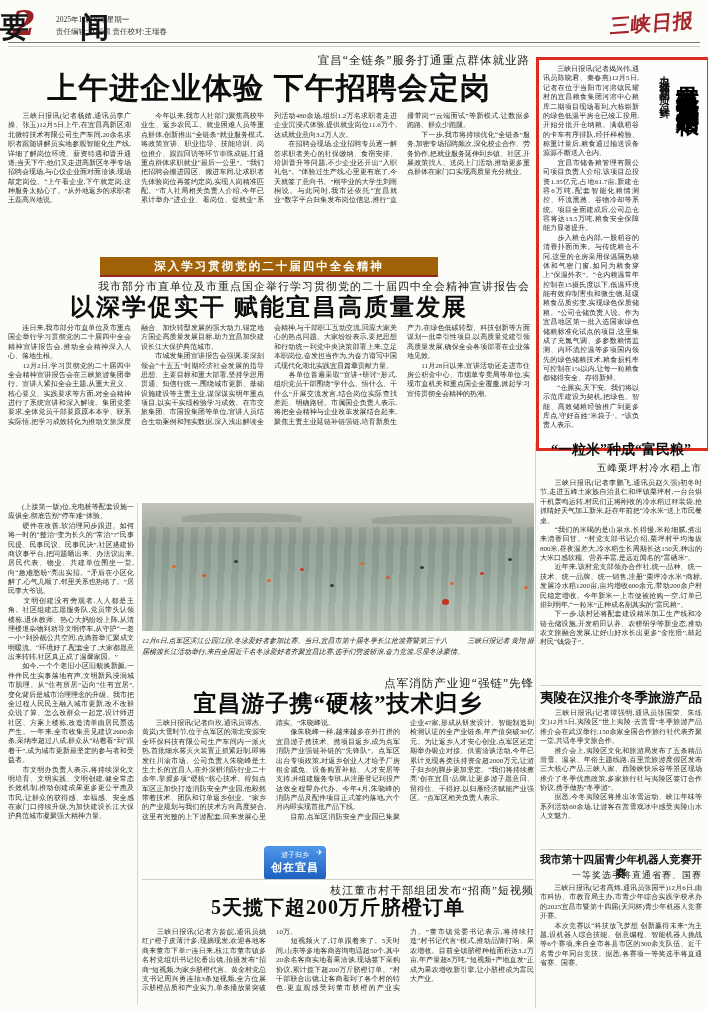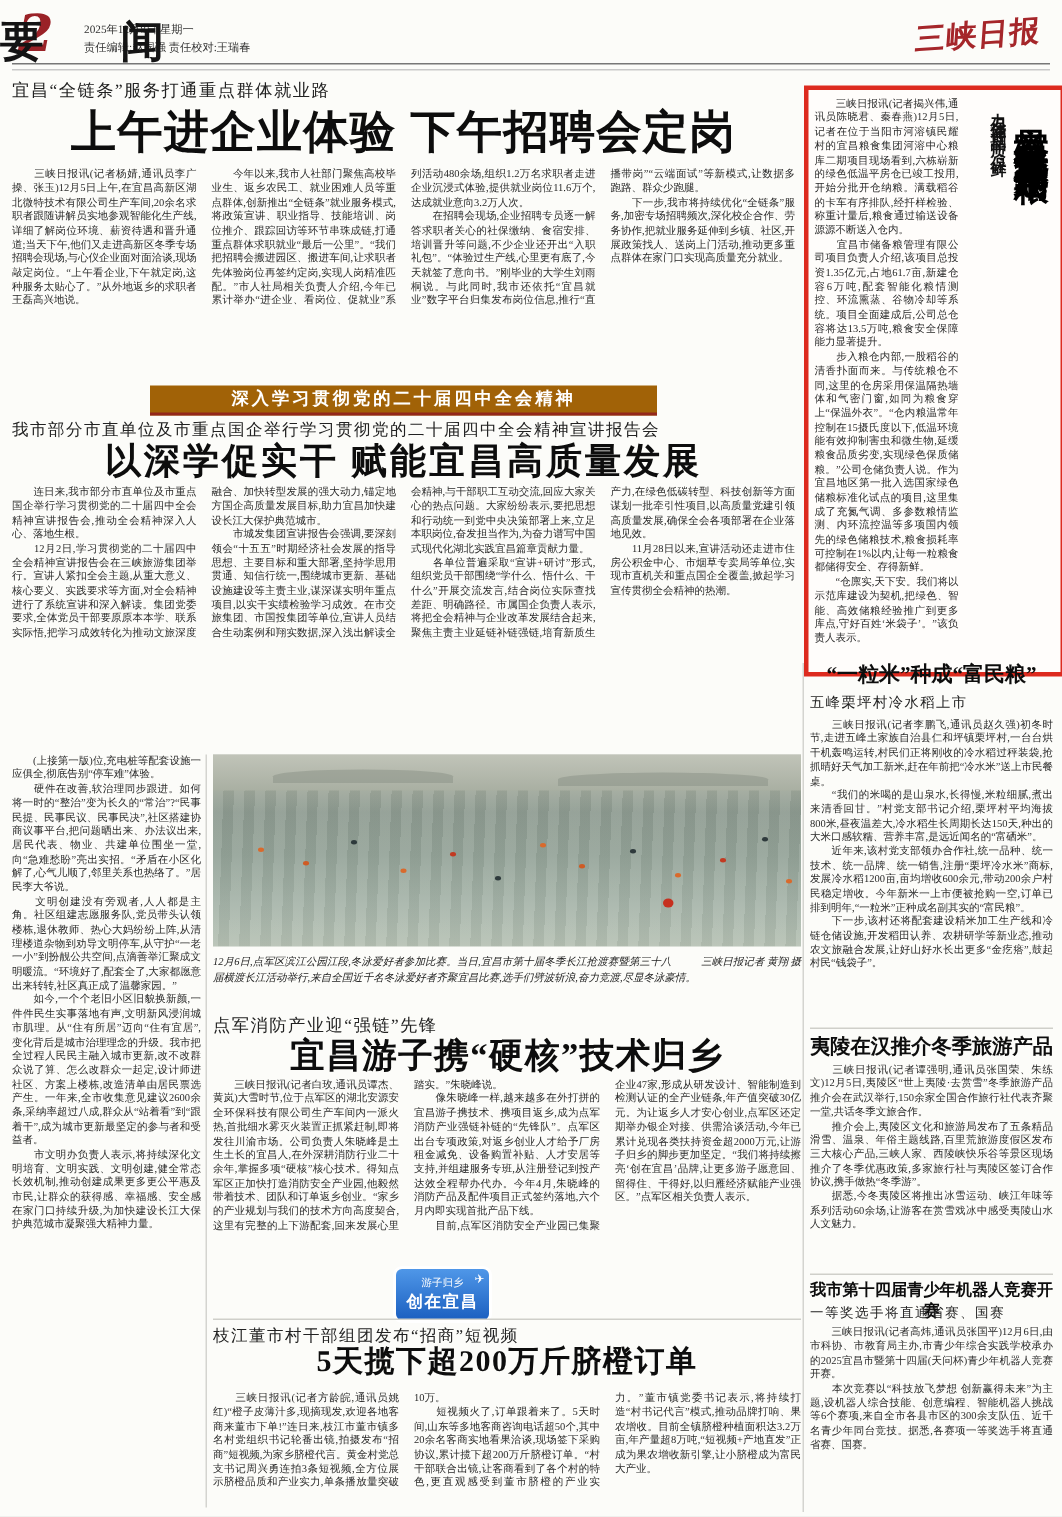--- a/index.html
+++ b/index.html
@@ -9,21 +9,21 @@
   
   .pagenum{left:12px;top:6px;font-family:"DejaVu Serif",serif;font-style:italic;
            font-weight:bold;font-size:34px;color:#9a2227;line-height:1;}
   .dateline{left:56px;top:14px;font-size:7.5px;line-height:1.6;color:#333;}
   .section-title{left:0;top:8px;width:100%;text-align:left;font-size:29px;font-weight:bold;
                  letter-spacing:22px;color:#141414;}
   .masthead{right:14px;top:10px;font-size:20px;font-weight:bold;color:#a5262a;
             transform:rotate(-4deg) skewX(-8deg);letter-spacing:1px;}
   .head-rule{left:8px;top:42px;width:692px;height:3px;border-top:1.5px solid #777;border-bottom:1px solid #c9c9c9;}
   
-  .kicker{text-align:left;font-size:11.5px;color:#222;letter-spacing:1px;}
+  .kicker{text-align:right;font-size:11.5px;color:#222;letter-spacing:1px;}
   .headline{text-align:center;font-weight:bold;color:#0d0d0d;}
   .sans{font-family:"Liberation Sans",sans-serif;}
   .body-txt{font-size:7px;line-height:1.34;text-align:justify;color:#2a2a2a;
             white-space:pre-line;overflow:hidden;}
   .cols4{column-count:4;column-gap:10px;}
   .cols3{column-count:3;column-gap:10px;}
   .vline{width:1px;background:#d4d4d0;}
   .hline{height:1px;background:#cfcfca;}
   
   .grain-box{left:536px;top:57px;width:160px;height:378px;border:3px solid #dd2b1f;

